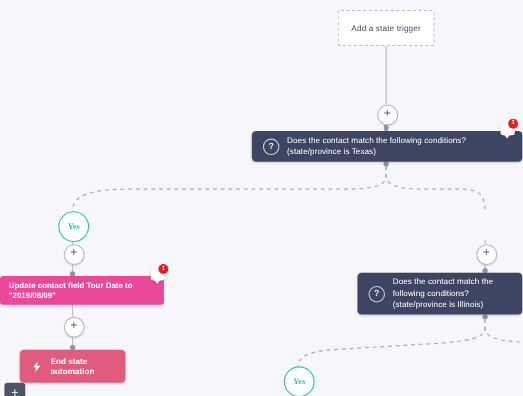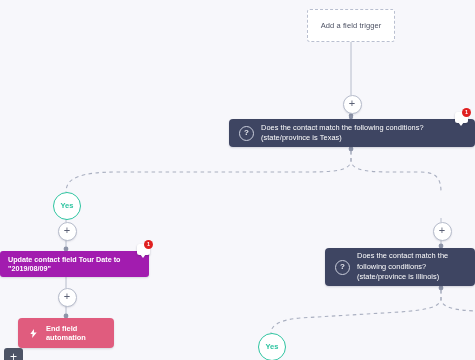--- a/index.html
+++ b/index.html
@@ -33,21 +33,21 @@
   .cond-text{font-size:7.4px;color:#ffffff;font-weight:normal;line-height:10.5px;letter-spacing:.05px;}
   .qmark{
     flex:0 0 auto;width:13px;height:13px;border-radius:50%;
     border:1.2px solid #c9cddb;color:#e8eaf1;
     font-size:8px;font-weight:bold;line-height:11px;text-align:center;
   }
 
   
   .action{
     left:0px;top:251px;width:149px;height:26px;
-    background:#a21caf;border-radius:3px;
+    background:#ec4899;border-radius:3px;
     display:flex;align-items:center;padding:0 8px;
     box-shadow:0 1px 2px rgba(40,45,70,.15);
   }
   .action-text{font-size:7.2px;color:#ffffff;font-weight:bold;line-height:9px;}
 
   
   .endnode{
     left:18px;top:318px;width:96px;height:30px;
     background:#e05c7e;border-radius:4px;
     display:flex;align-items:center;gap:7px;padding:0 10px;
@@ -63,21 +63,21 @@
     color:#5a6075;font-size:11px;line-height:15px;text-align:center;
     box-shadow:0 1px 1.5px rgba(40,45,70,.12);
   }
 
   
   .blabel{
     position:absolute;width:26px;height:26px;border-radius:50%;
     background:#ffffff;font-size:7.5px;font-weight:bold;
     line-height:26px;text-align:center;
   }
-  .blabel.yes{border:1.6px solid #2ec4a0;color:#2ec4a0;}
+  .blabel.yes{border:1.6px solid #2ec4a0;color:#2ec4a0;font-family:Liberation Serif, serif;}
   .blabel.no{border:1.6px solid #f2607f;color:#f2607f;}
 
   
   .note{position:absolute;width:15px;height:15px;}
   .note-bubble{
     position:absolute;left:0;top:2px;width:13px;height:11px;
     background:#ffffff;border-radius:2.5px;
     box-shadow:0 1px 2px rgba(40,45,70,.3);
   }
   .note-bubble:after{
@@ -129,21 +129,21 @@
     <line x1="441" y1="239" x2="441" y2="248" stroke="#b6bccb" stroke-width="1"></line>
     <circle cx="441" cy="246" r="2.4" fill="#8d94a8"></circle>
 
     <circle cx="441" cy="288" r="2.4" fill="#8d94a8"></circle>
     <path d="M441,290 L441,298 C441,308 424,310 400,312 L300,318 C278,320 271,326 271,333" fill="none" stroke="#a9afc0" stroke-width="1.1" stroke-dasharray="3.5,3.5"></path>
     <path d="M441,290 L441,298 C441,308 455,310 475,311" fill="none" stroke="#a9afc0" stroke-width="1.1" stroke-dasharray="3.5,3.5"></path>
     <line x1="271" y1="359" x2="271" y2="360" stroke="#b6bccb" stroke-width="1"></line>
   </svg>
 
   <div class="node trigger">
-    <span class="trigger-label">Add a field trigger</span>
+    <span class="trigger-label">Add a state trigger</span>
   </div>
 
   <div class="plus" style="left:342.5px;top:95px;">+</div>
 
   <div class="node cond cond1">
     <span class="qmark">?</span>
     <span class="cond-text">Does the contact match the following conditions? (state/province is Texas)</span>
   </div>
   <div class="note" style="left:455px;top:110px;">
     <span class="note-bubble"></span>
@@ -162,21 +162,21 @@
     <span class="note-bubble"></span>
     <span class="note-count">1</span>
   </div>
 
   <div class="plus" style="left:57.5px;top:288px;">+</div>
 
   <div class="node endnode">
     <svg class="bolt" viewBox="0 0 24 24">
       <path d="M13 2 L5 13 h5 l-1 9 L19 10 h-6 z" fill="#ffffff"></path>
     </svg>
-    <span class="end-text">End field automation</span>
+    <span class="end-text">End state automation</span>
   </div>
 
   <div class="node cond cond2">
     <span class="qmark">?</span>
     <span class="cond-text">Does the contact match the following conditions? (state/province is Illinois)</span>
   </div>
 
   <div class="blabel yes" style="left:258px;top:333px;">Yes</div>
 
   <div class="addbtn">+</div>

